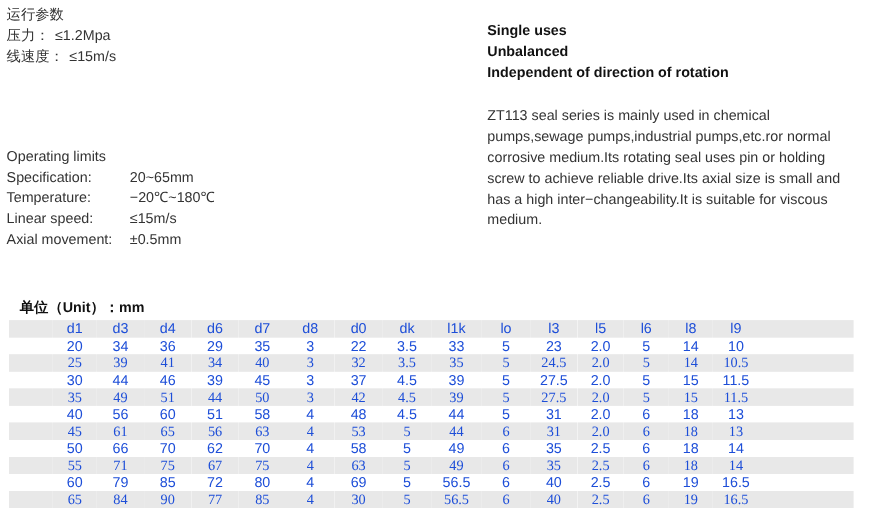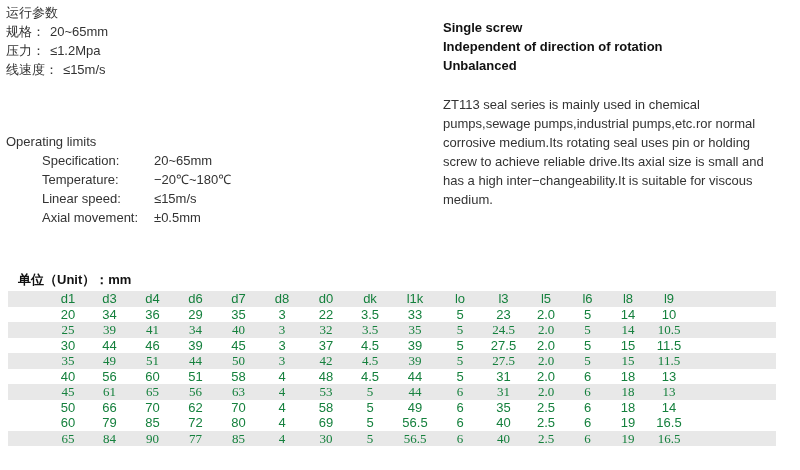--- a/index.html
+++ b/index.html
@@ -8,64 +8,63 @@
   .page {
     position:relative; width:776px; height:470px; background:#ffffff; overflow:hidden;
     font-family:"Liberation Sans", sans-serif; font-size:13px; color:var(--body-text);
   }
   
   .cn-params { position:absolute; left:6px; top:3px; line-height:19px; }
   .cn-params .title { font-weight:normal; }
   .cn-params .val { margin-left:5px; }
   
   .en-params { position:absolute; left:6px; top:132px; line-height:19px; }
-  .en-params .lbl { display:inline-block; width:112px;margin-left:36px; }
+  .en-params .lbl { display:inline-block; width:112px; }
   
   .right-col { position:absolute; left:443px; top:18px; width:344px; }
   .features { font-weight:bold; color:var(--heading-text); line-height:19px; }
   .description { margin:20px 0 0 0; line-height:19px; color:var(--body-text); }
   
   .unit-label { position:absolute; left:18px; top:271px; font-weight:bold; color:var(--heading-text); }
   
   .spec-table {
     position:absolute; left:8px; top:291px; width:787px;
-    border-collapse:collapse; table-layout:fixed; font-size:13px; color:#15803d;
+    border-collapse:collapse; table-layout:fixed; font-size:13px; color:#1d4ed8;
   }
   .spec-table th, .spec-table td {
     padding:0; height:15.5px; line-height:15.5px; text-align:center;
     font-weight:normal; white-space:nowrap; overflow:hidden;
   }
   .spec-table thead tr { background:var(--stripe); }
   .spec-table tr.stripe { background:var(--stripe);font-family:Liberation Serif, serif; }
 </style>
 </head>
 <body>
 
 <div class="page">
 
   <section class="cn-params">
     <div class="title">运行参数</div>
-    <div class="param-row"><span class="lbl">规格：</span><span class="val">20~65mm</span></div>
     <div class="param-row"><span class="lbl">压力：</span><span class="val">≤1.2Mpa</span></div>
     <div class="param-row"><span class="lbl">线速度：</span><span class="val">≤15m/s</span></div>
   </section>
 
   <section class="en-params">
     <div class="title">Operating limits</div>
     <div class="param-row"><span class="lbl">Specification:</span><span class="val">20~65mm</span></div>
     <div class="param-row"><span class="lbl">Temperature:</span><span class="val">−20℃~180℃</span></div>
     <div class="param-row"><span class="lbl">Linear speed:</span><span class="val">≤15m/s</span></div>
     <div class="param-row"><span class="lbl">Axial movement:</span><span class="val">±0.5mm</span></div>
   </section>
 
   <section class="right-col">
     <div class="features">
-      <div>Single screw</div>
+      <div>Single uses</div>
+      <div>Unbalanced</div>
       <div>Independent of direction of rotation</div>
-      <div>Unbalanced</div>
     </div>
     <p class="description">ZT113 seal series is mainly used in chemical pumps,sewage pumps,industrial pumps,etc.ror normal corrosive medium.Its rotating seal uses pin or holding screw to achieve reliable drive.Its axial size is small and has a high inter−changeability.It is suitable for viscous medium.</p>
   </section>
 
   <div class="unit-label">单位（Unit）：mm</div>
   <table class="spec-table">
     <colgroup>
       <col style="width:40px">
         <col style="width:40px">
         <col style="width:43px">
@@ -232,20 +231,39 @@
           <td>5</td>
           <td>49</td>
           <td>6</td>
           <td>35</td>
           <td>2.5</td>
           <td>6</td>
           <td>18</td>
           <td>14</td>
           <td></td>
         </tr>
+        <tr class="stripe">
+          <td></td>
+          <td>55</td>
+          <td>71</td>
+          <td>75</td>
+          <td>67</td>
+          <td>75</td>
+          <td>4</td>
+          <td>63</td>
+          <td>5</td>
+          <td>49</td>
+          <td>6</td>
+          <td>35</td>
+          <td>2.5</td>
+          <td>6</td>
+          <td>18</td>
+          <td>14</td>
+          <td></td>
+        </tr>
         <tr>
           <td></td>
           <td>60</td>
           <td>79</td>
           <td>85</td>
           <td>72</td>
           <td>80</td>
           <td>4</td>
           <td>69</td>
           <td>5</td>

